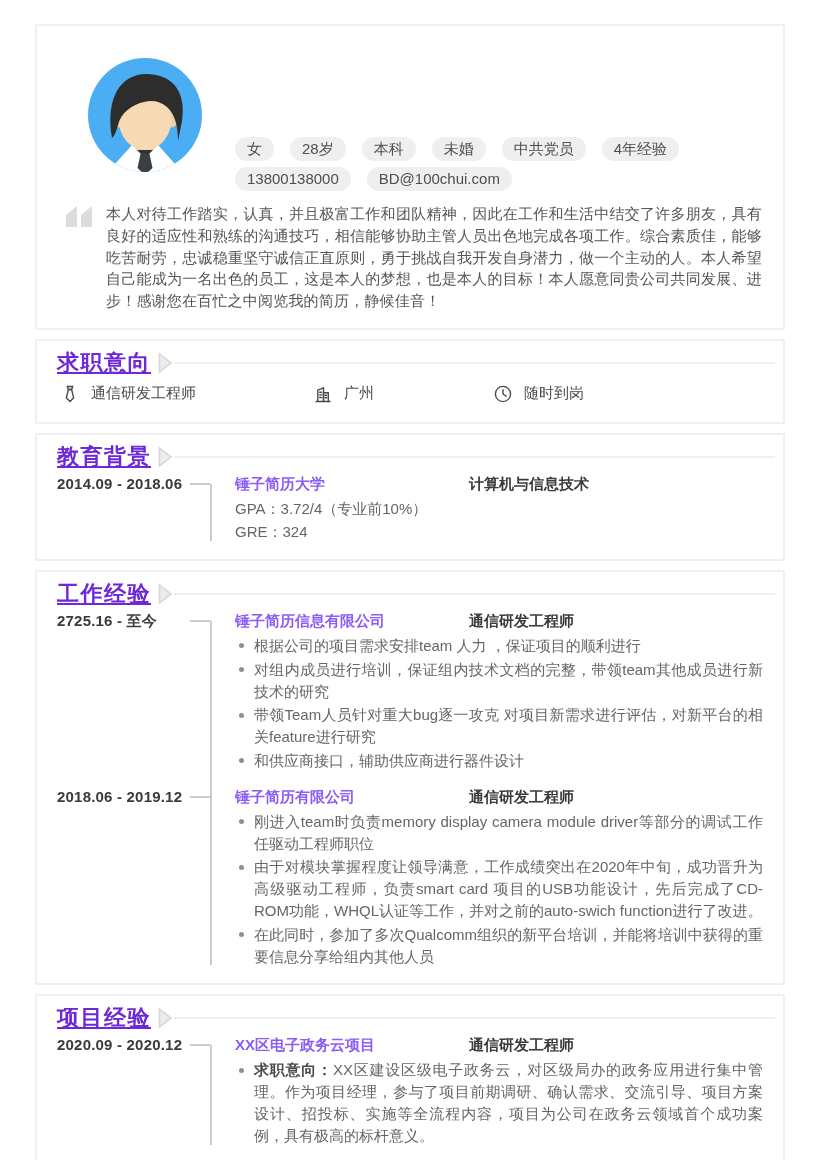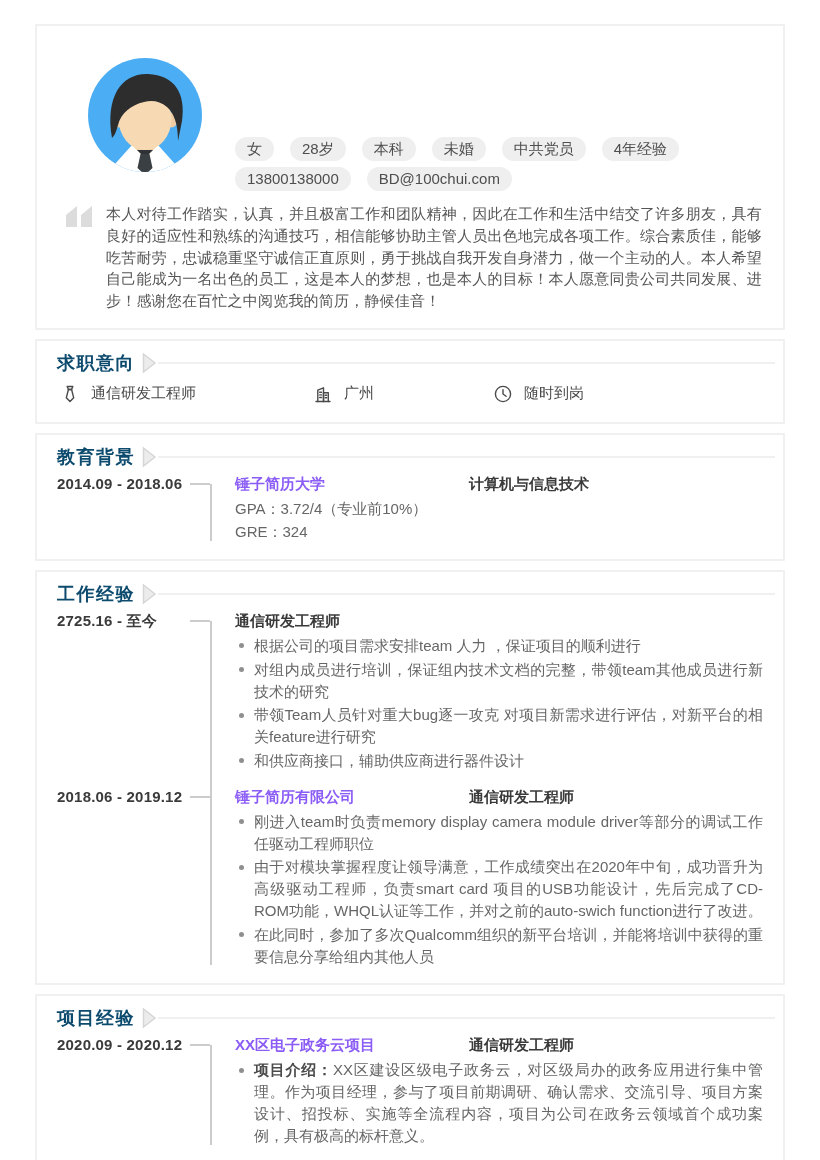--- a/index.html
+++ b/index.html
@@ -23,21 +23,21 @@
   .summary{display:flex;margin:6px 21px 0 29px;padding-bottom:14px;justify-content:center;}
   .quote-icon{flex:none;width:27px;margin-right:13px;padding-top:3px;}
   .summary-text{
     margin:0;font-size:15px;line-height:21.8px;color:#555;
     text-align:justify;letter-spacing:.2px;
   }
 
   
   .sec-card{padding:8px 20px 10px 20px;}
   .sec-header{display:flex;align-items:center;height:28px;margin-right:-12px;}
-  .sec-title{font-size:18px;font-weight:bold;color:#0c4a6e;letter-spacing:1.5px;}
+  .sec-title{font-size:22px;font-weight:bold;color:#6d28d9;letter-spacing:1.5px;text-decoration:underline;}
   .sec-tri{margin-left:7px;flex:none;display:block;}
   .sec-rule{flex:1;height:2px;background:#f0f0f0;margin-left:1px;}
 
   
   .intent-row{display:grid;grid-template-columns:253px 180px 182px 1fr;padding:7px 0 8px 3px;}
   .intent-item{display:flex;align-items:center;gap:11px;font-size:15px;color:#4a4a4a;}
   .intent-item svg{flex:none;display:block;}
 
   
   .tl{position:relative;padding:2px 0 4px 0;}
@@ -188,20 +188,21 @@
       <span class="sec-rule"></span>
     </header>
     <div class="tl">
       <div class="tl-line"></div>
 
       <div class="entry">
         <span class="e-tick"></span>
         <div class="e-date">2725.16 - 至今</div>
         <div class="e-body">
           <div class="e-head">
+            <span class="e-org">锤子简历信息有限公司</span>
             <span class="e-role">通信研发工程师</span>
           </div>
           <ul class="bullets">
             <li>根据公司的项目需求安排team 人力 ，保证项目的顺利进行</li>
             <li>对组内成员进行培训，保证组内技术文档的完整，带领team其他成员进行新技术的研究</li>
             <li>带领Team人员针对重大bug逐一攻克 对项目新需求进行评估，对新平台的相关feature进行研究</li>
             <li>和供应商接口，辅助供应商进行器件设计</li>
           </ul>
         </div>
       </div>
@@ -236,20 +237,20 @@
       <div class="tl-line"></div>
       <div class="entry">
         <span class="e-tick"></span>
         <div class="e-date">2020.09 - 2020.12</div>
         <div class="e-body">
           <div class="e-head">
             <span class="e-org">XX区电子政务云项目</span>
             <span class="e-role">通信研发工程师</span>
           </div>
           <ul class="bullets">
-            <li><b>项目介绍：</b><span>XX区建设区级电子政务云，对区级局办的政务应用进行集中管理。作为项目经理，参与了项目前期调研、确认需求、交流引导、项目方案设计、招投标、实施等全流程内容，项目为公司在政务云领域首个成功案例，具有极高的标杆意义。</span></li>
+            <li><b>求职意向：</b><span>XX区建设区级电子政务云，对区级局办的政务应用进行集中管理。作为项目经理，参与了项目前期调研、确认需求、交流引导、项目方案设计、招投标、实施等全流程内容，项目为公司在政务云领域首个成功案例，具有极高的标杆意义。</span></li>
           </ul>
         </div>
       </div>
     </div>
   </section>
 
 </div>
 
 </body></html>

